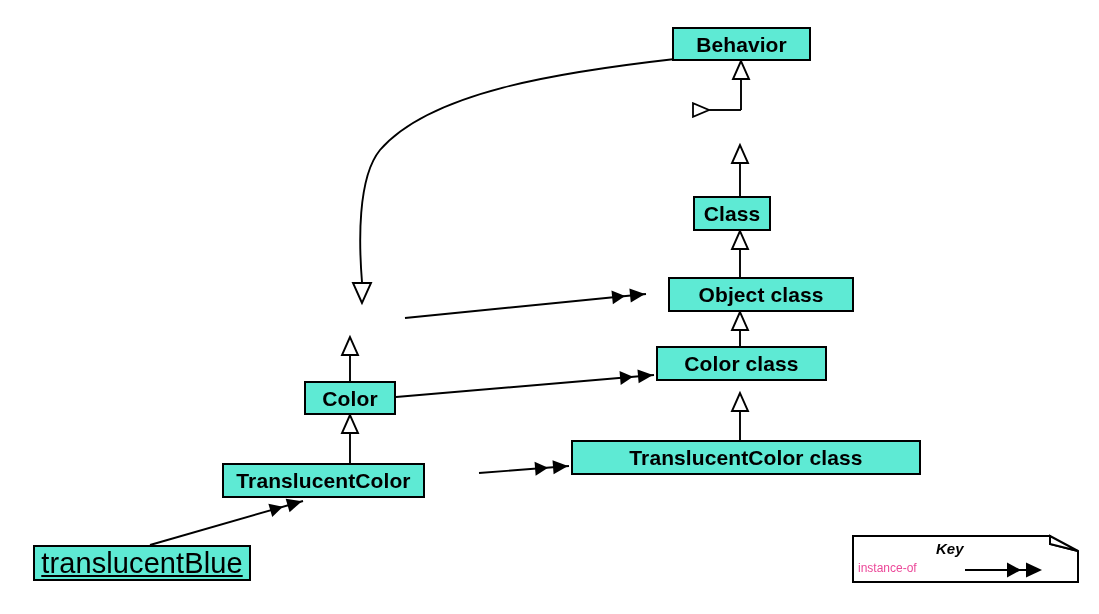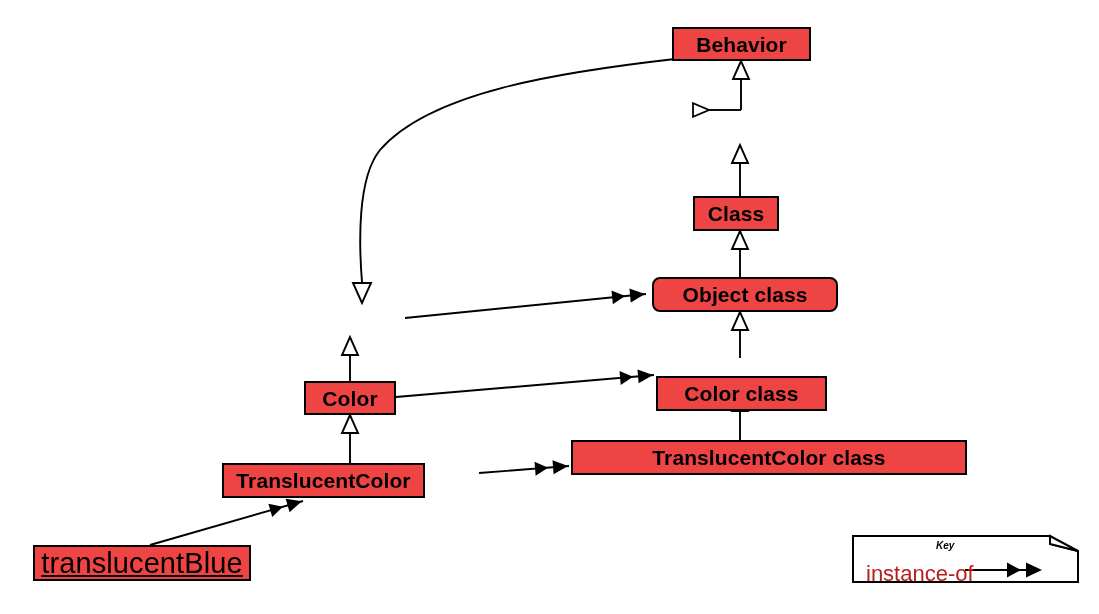--- a/index.html
+++ b/index.html
@@ -1,28 +1,28 @@
 <!DOCTYPE html>
 <html><head>
 <meta charset="utf-8">
 <title>Metaclass Diagram</title>
 <style>
   html,body{margin:0;padding:0;background:#ffffff;}
   body{width:1099px;height:614px;position:relative;overflow:hidden;
        font-family:"Liberation Sans","DejaVu Sans",sans-serif;}
   #diagram{position:absolute;inset:0;width:1099px;height:614px;}
-  .node{position:absolute;box-sizing:border-box;background:#ef4444;
+  .node{position:absolute;box-sizing:border-box;background:#5eead4;
         border:2px solid #000000;display:flex;align-items:center;
         justify-content:center;color:#000000;font-weight:bold;
         font-size:21px;line-height:1;white-space:nowrap;letter-spacing:.1px;}
   .node.instance{font-weight:normal;font-size:29px;}
   .node.instance span{text-decoration:underline;text-underline-offset:2px;}
   .key-title{position:absolute;font-weight:bold;font-style:italic;
-             font-size:10px;color:#000;white-space:nowrap;}
-  .key-label{position:absolute;font-size:22px;color:#b91c1c;white-space:nowrap;margin-left:8px;}
+             font-size:15px;color:#000;white-space:nowrap;}
+  .key-label{position:absolute;font-size:12px;color:#ec4899;white-space:nowrap;}
   svg{position:absolute;left:0;top:0;overflow:visible;}
 </style>
 </head>
 <body>
 
 <div id="diagram">
 
   <svg id="edge-layer" width="1099" height="614">
     <defs>
       <marker id="hollowTriUp" markerWidth="18" markerHeight="16" refX="0" refY="8" orient="auto" markerUnits="userSpaceOnUse">
@@ -95,33 +95,33 @@
         <path d="M -17,-7.5 L -1,0 L -17,7.5 Z"></path>
       </g>
     </g>
   </svg>
 
   <div class="node" style="left:672px;top:27px;width:139px;height:34px;">
     <span>Behavior</span>
   </div>
 
 
-  <div class="node" style="left:693px;top:196px;width:86px;height:35px;">
+  <div class="node" style="left:693px;top:196px;width:78px;height:35px;">
     <span>Class</span>
   </div>
 
-  <div class="node" style="left:652px;top:277px;width:186px;height:35px;border-radius:8px;">
+  <div class="node" style="left:668px;top:277px;width:186px;height:35px;">
     <span>Object class</span>
   </div>
 
-  <div class="node" style="left:656px;top:376px;width:171px;height:35px;text-align:right;">
+  <div class="node" style="left:656px;top:346px;width:171px;height:35px;text-align:right;">
     <span>Color class</span>
   </div>
 
-  <div class="node" style="left:571px;top:440px;width:396px;height:35px;">
+  <div class="node" style="left:571px;top:440px;width:350px;height:35px;">
     <span>TranslucentColor class</span>
   </div>
 
 
   <div class="node" style="left:304px;top:381px;width:92px;height:34px;">
     <span>Color</span>
   </div>
 
   <div class="node" style="left:222px;top:463px;width:203px;height:35px;">
     <span>TranslucentColor</span>

